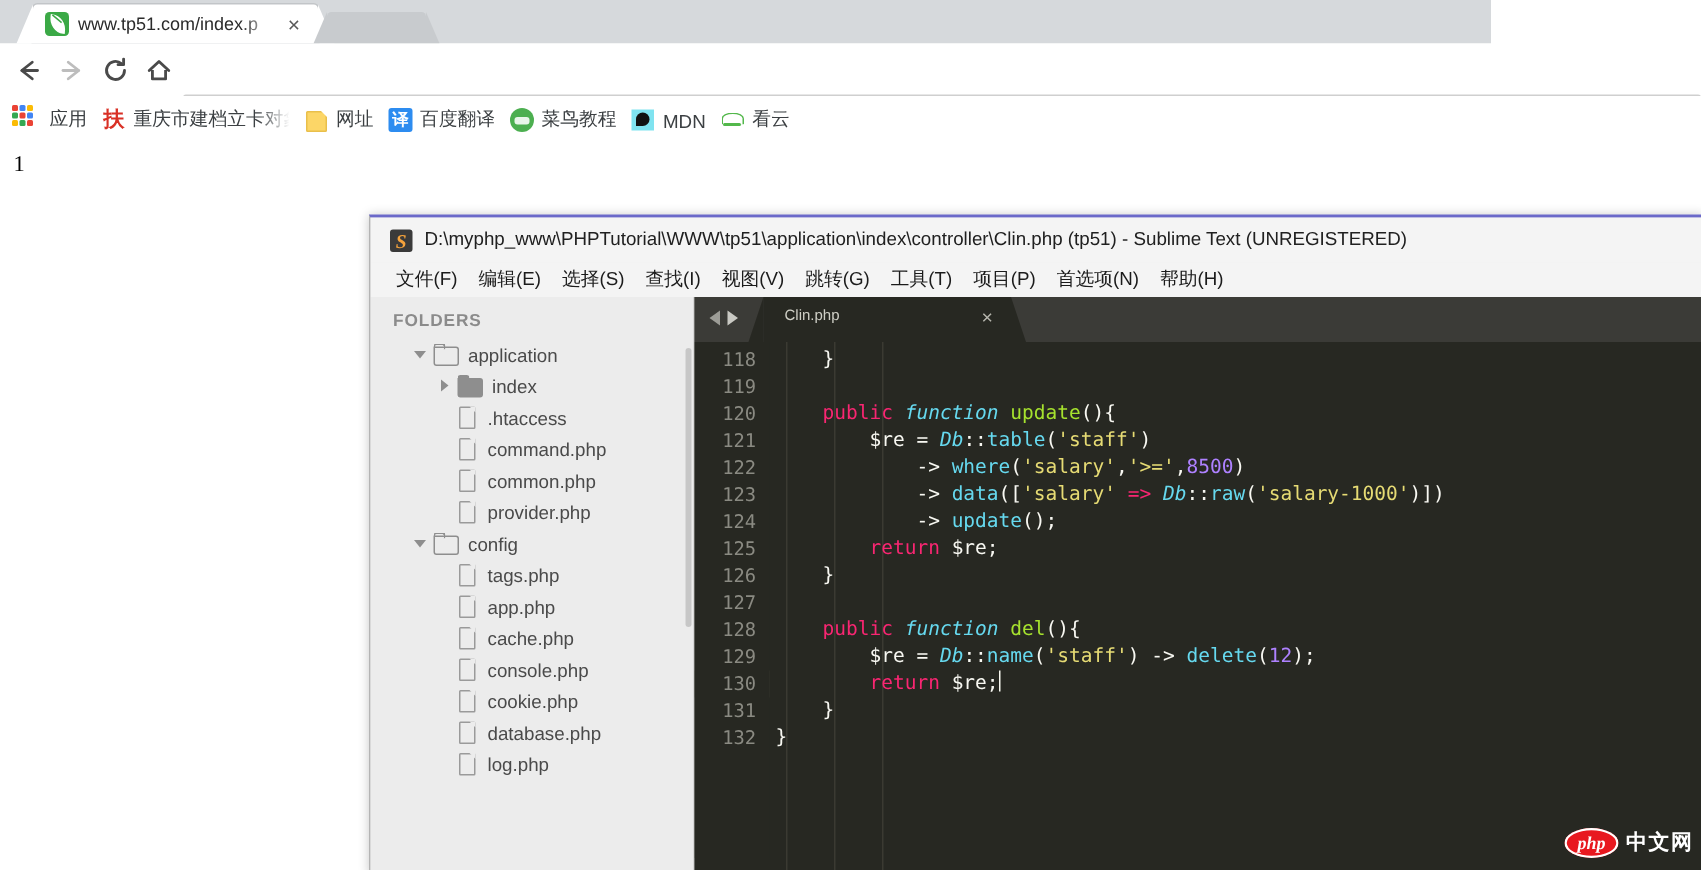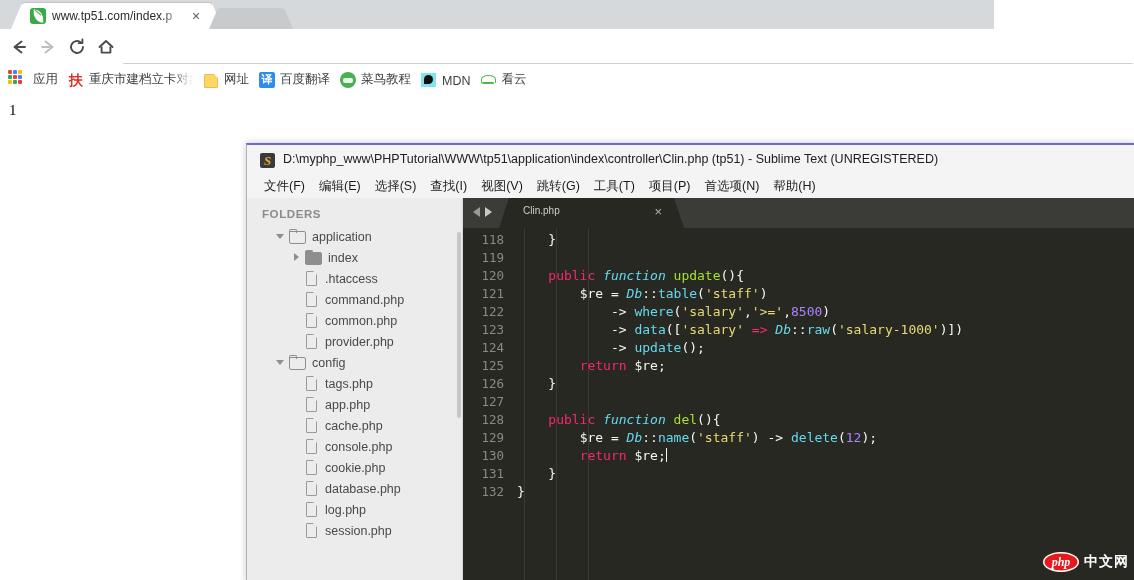--- a/index.html
+++ b/index.html
@@ -415,25 +415,20 @@
             <div class="side-row" style="padding-left: 45px;">
               <span class="arrow none"></span>
               <span class="ico-file"></span>
               <span>database.php</span>
             </div>
             <div class="side-row" style="padding-left: 45px;">
               <span class="arrow none"></span>
               <span class="ico-file"></span>
               <span>log.php</span>
             </div>
-            <div class="side-row" style="padding-left: 45px;">
-              <span class="arrow none"></span>
-              <span class="ico-file"></span>
-              <span>session.php</span>
-            </div>
           </div>
         <div class="side-scroll"></div>
       </div>
 
       <div class="st-main">
 
         <div class="st-tabbar">
           <div class="tab-arrows">
             <span class="a l"></span>
             <span class="a r"></span>

